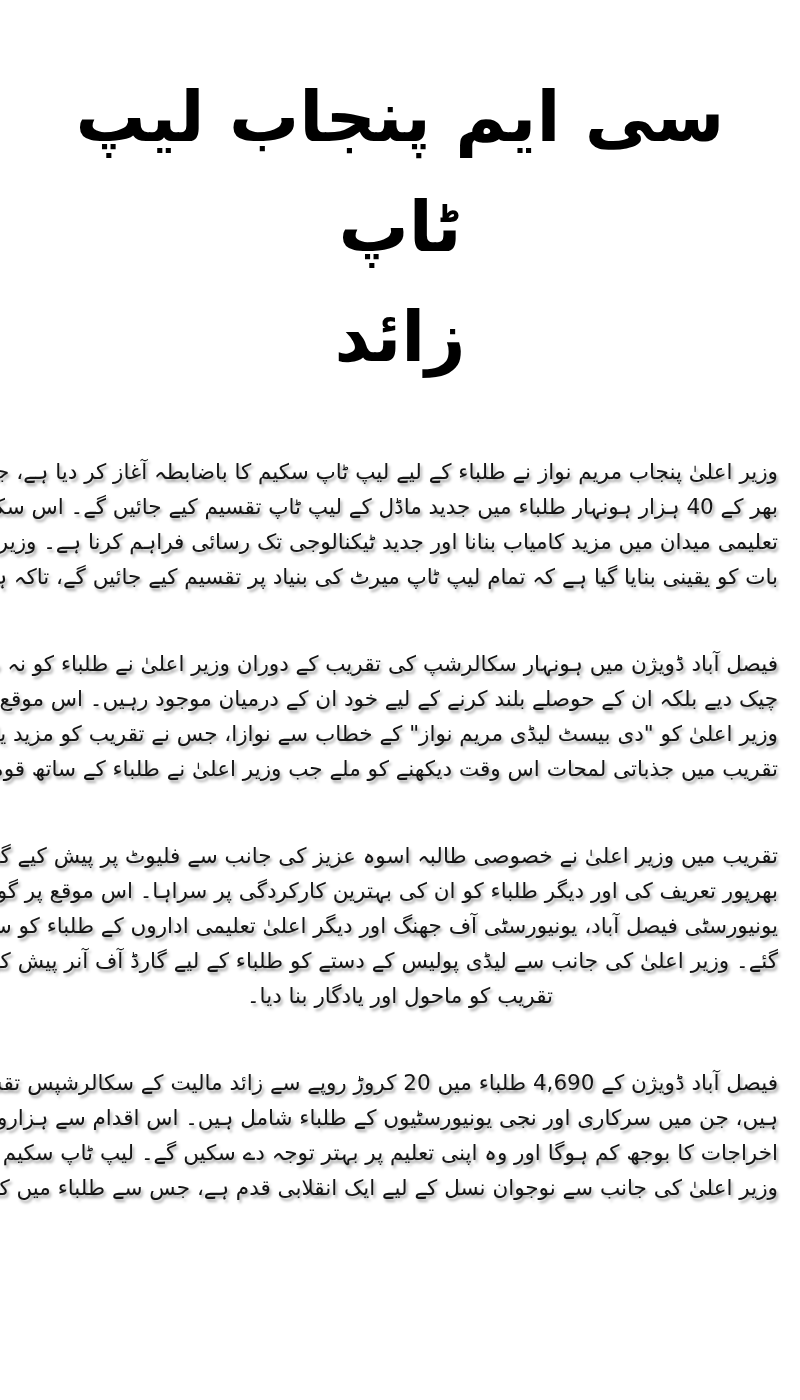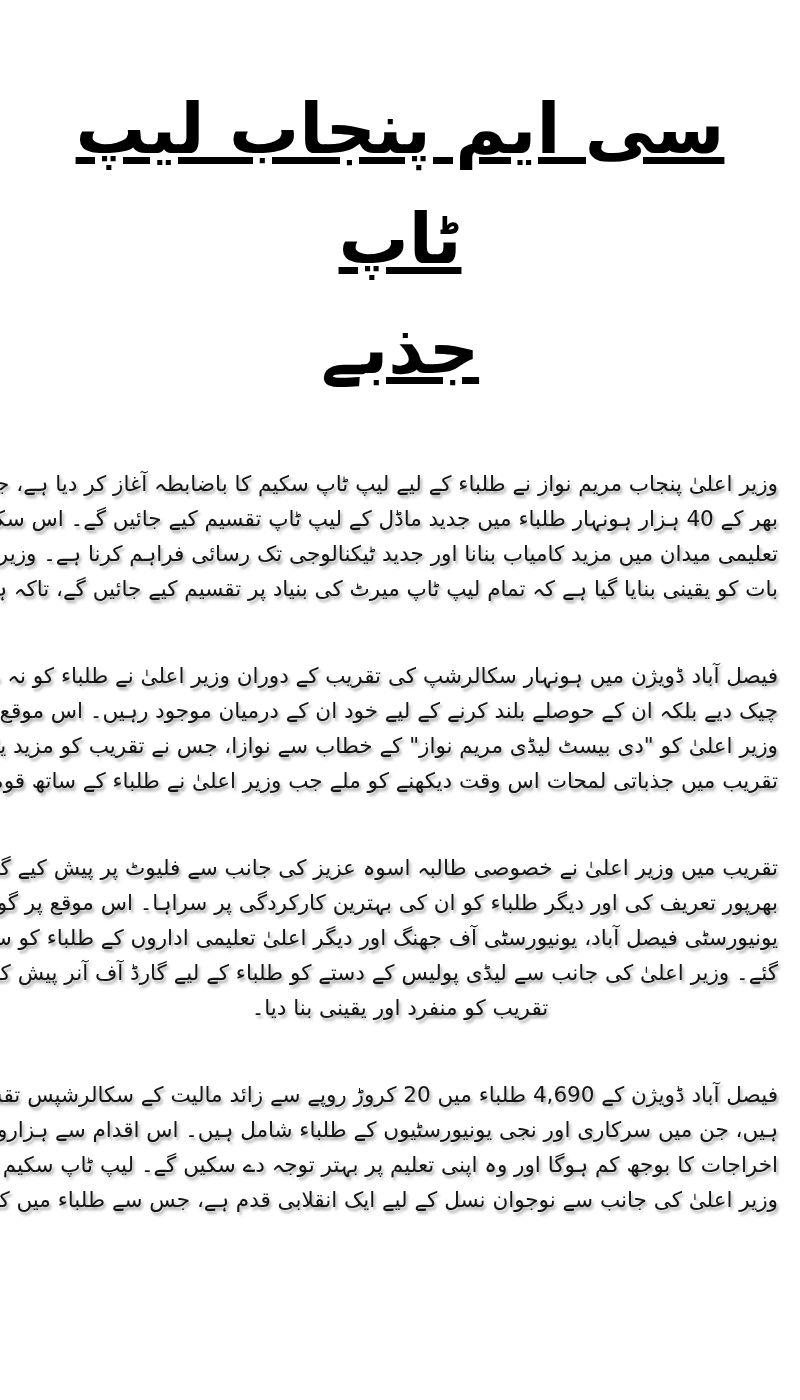--- a/index.html
+++ b/index.html
@@ -16,30 +16,29 @@
       color: #111111;
     }
     .page {
       width: 800px;
       height: 1400px;
       box-sizing: border-box;
       padding: 0 22px;
       direction: rtl;
     }
     .title {
-      margin: 12px;
+      margin: 0;
       padding-top: 62px;
       text-align: center;
       font-family: "DejaVu Sans", sans-serif;
       font-weight: 900;
       font-size: 70px;
       line-height: 110px;
       color: #000000;
       letter-spacing: 0;
-      text-decoration: underline;
     }
     .title-line {
       display: block;
     }
     .body-text {
       margin-top: 62px;
     }
     .para {
       margin: 0 0 52px 0;
       text-align: center;
@@ -52,21 +51,21 @@
       display: block;
       white-space: nowrap;
     }
   </style>
 </head>
 <body>
 
 <div class="page">
   <h1 class="title">
     <span class="title-line">سی ایم پنجاب لیپ ٹاپ</span>
-    <span class="title-line">جذبے</span>
+    <span class="title-line">زائد</span>
   </h1>
 
   <div class="body-text">
     <p class="para">
       <span class="line">وزیر اعلیٰ پنجاب مریم نواز نے طلباء کے لیے لیپ ٹاپ سکیم کا باضابطہ آغاز کر دیا ہے، جس کے تحت پنجاب</span>
       <span class="line">بھر کے 40 ہزار ہونہار طلباء میں جدید ماڈل کے لیپ ٹاپ تقسیم کیے جائیں گے۔ اس سکیم کا مقصد طلباء کو</span>
       <span class="line">تعلیمی میدان میں مزید کامیاب بنانا اور جدید ٹیکنالوجی تک رسائی فراہم کرنا ہے۔ وزیر اعلیٰ کی جانب سے اس</span>
       <span class="line">بات کو یقینی بنایا گیا ہے کہ تمام لیپ ٹاپ میرٹ کی بنیاد پر تقسیم کیے جائیں گے، تاکہ ہر ہونہار طالب علم اس</span>
     </p>
 
@@ -75,21 +74,21 @@
       <span class="line">چیک دیے بلکہ ان کے حوصلے بلند کرنے کے لیے خود ان کے درمیان موجود رہیں۔ اس موقع پر طلباء نے</span>
       <span class="line">وزیر اعلیٰ کو "دی بیسٹ لیڈی مریم نواز" کے خطاب سے نوازا، جس نے تقریب کو مزید یادگار بنا دیا۔</span>
       <span class="line">تقریب میں جذباتی لمحات اس وقت دیکھنے کو ملے جب وزیر اعلیٰ نے طلباء کے ساتھ قومی ترانہ پڑھا اور ملی نغمے</span>
     </p>
 
     <p class="para">
       <span class="line">تقریب میں وزیر اعلیٰ نے خصوصی طالبہ اسوہ عزیز کی جانب سے فلیوٹ پر پیش کیے گئے قومی ترانے کی</span>
       <span class="line">بھرپور تعریف کی اور دیگر طلباء کو ان کی بہترین کارکردگی پر سراہا۔ اس موقع پر گورنمنٹ کالج ویمن</span>
       <span class="line">یونیورسٹی فیصل آباد، یونیورسٹی آف جھنگ اور دیگر اعلیٰ تعلیمی اداروں کے طلباء کو سکالرشپس فراہم کیے</span>
       <span class="line">گئے۔ وزیر اعلیٰ کی جانب سے لیڈی پولیس کے دستے کو طلباء کے لیے گارڈ آف آنر پیش کرنے کی ہدایت نے</span>
-      <span class="line">تقریب کو منفرد اور یقینی بنا دیا۔</span>
+      <span class="line">تقریب کو ماحول اور یادگار بنا دیا۔</span>
     </p>
 
     <p class="para">
       <span class="line">فیصل آباد ڈویژن کے 4,690 طلباء میں 20 کروڑ روپے سے زائد مالیت کے سکالرشپس تقسیم کیے جا رہے</span>
       <span class="line">ہیں، جن میں سرکاری اور نجی یونیورسٹیوں کے طلباء شامل ہیں۔ اس اقدام سے ہزاروں طلباء کے لیے تعلیمی</span>
       <span class="line">اخراجات کا بوجھ کم ہوگا اور وہ اپنی تعلیم پر بہتر توجہ دے سکیں گے۔ لیپ ٹاپ سکیم اور سکالرشپ پروگرام</span>
       <span class="line">وزیر اعلیٰ کی جانب سے نوجوان نسل کے لیے ایک انقلابی قدم ہے، جس سے طلباء میں کامیابی کے نئے</span>
     </p>
   </div>
 </div>

